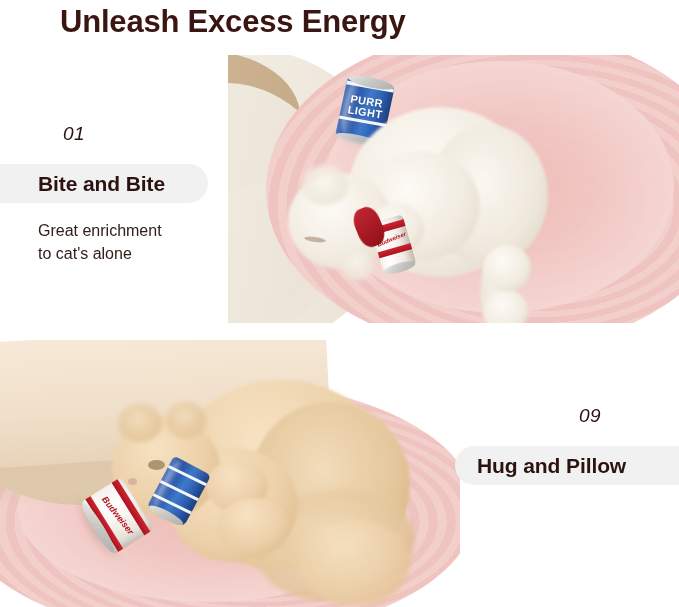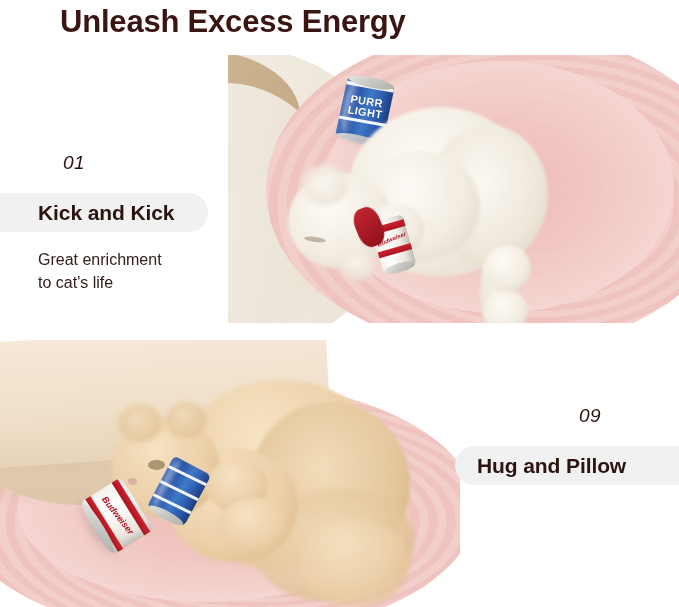--- a/index.html
+++ b/index.html
@@ -70,21 +70,21 @@
   }
 
   .feature-desc {
     font-size: 16px;
     color: #32201c;
     line-height: 23px;
     white-space: pre-line;
   }
 
   
-  #block-01 { left: 0; top: 122px; width: 220px; margin-top: 29px; }
+  #block-01 { left: 0; top: 122px; width: 220px; }
   #block-01 .feature-number { display: block; text-align: center; padding-right: 72px; }
   #block-01 .feature-pill { width: 208px; margin-top: 18px; }
   #block-01 .feature-desc { margin-top: 16px; padding-left: 38px; }
 
   
   #block-02 { right: 0; top: 404px; width: 224px; }
   #block-02 .feature-number { display: block; text-align: center; padding-left: 46px; }
   #block-02 .feature-pill { width: 224px; margin-top: 18px; }
   #block-02 .feature-desc { margin-top: 16px; padding-left: 30px; }
 
@@ -330,24 +330,24 @@
         <div class="can-label-dark" style="top:40%; font-size:9px;">Budweiser</div>
       </div>
       <div class="can-lid" style="left:3%; bottom:-6%; width:94%; height:20%;"></div>
     </div>
   </div>
 </div>
 
 <div class="feature-block" id="block-01">
   <span class="feature-number">01</span>
   <div class="feature-pill pill-left-flush">
-    <span class="feature-pill-label">Kick and Kick</span>
+    <span class="feature-pill-label">Bite and Bite</span>
   </div>
   <div class="feature-desc">Great enrichment
-to cat's life</div>
+to cat's alone</div>
 </div>
 
 <div class="feature-block" id="block-02">
   <span class="feature-number">09</span>
   <div class="feature-pill pill-right-flush">
     <span class="feature-pill-label">Hug and Pillow</span>
   </div>
 </div>
 
 </body></html>

